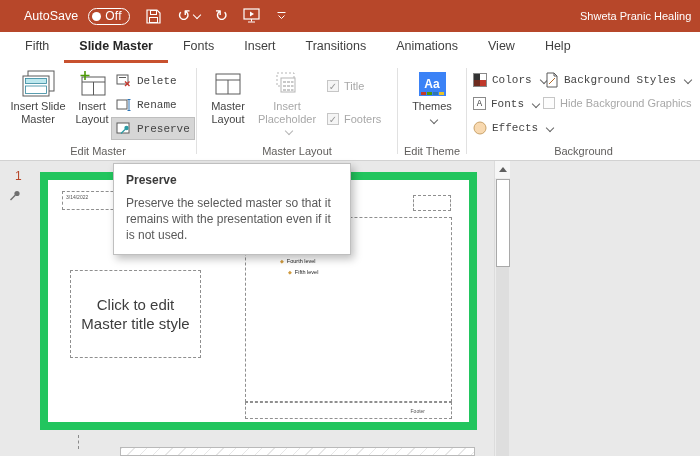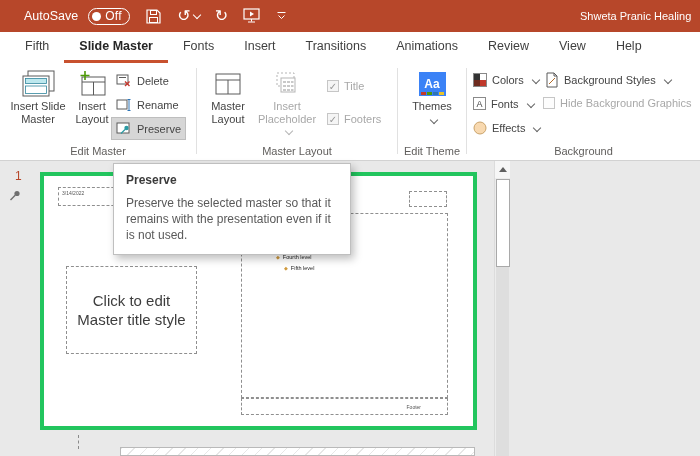--- a/index.html
+++ b/index.html
@@ -35,21 +35,21 @@
   .grp-label{position:absolute;bottom:3px;left:0;right:0;text-align:center;font-size:11px;color:#605e5c;}
   .gdiv{position:absolute;top:5px;width:1px;height:86px;background:#e1e1e1;}
 
   .bigbtn{position:absolute;display:flex;flex-direction:column;align-items:center;
           font-size:11px;color:#444;cursor:pointer;text-align:center;}
   .bigbtn .ic{height:32px;display:flex;align-items:center;justify-content:center;}
   .bigbtn .ln{line-height:13px;}
   .bigbtn.disabled{color:#a8a8a8;cursor:default;}
 
   .smallrow{position:absolute;display:flex;align-items:center;gap:5px;font-size:11px;color:#444;
-            height:21px;padding:0 4px;cursor:pointer;}
+            height:21px;padding:0 4px;cursor:pointer;font-family:Liberation Mono, monospace;}
   .smallrow.highlight{background:#d6d6d6;outline:1px solid #bebebe;}
 
   .chev{display:inline-block;width:5px;height:5px;border-right:1px solid #666;
         border-bottom:1px solid #666;transform:rotate(45deg);margin-left:4px;vertical-align:2px;}
   .chev.dis{border-color:#b5b5b5;}
 
   .cbrow{position:absolute;display:flex;align-items:center;gap:5px;font-size:11px;color:#a8a8a8;height:16px;}
   .cb{width:12px;height:12px;border:1px solid #c6c6c6;background:#f5f5f5;display:flex;
       align-items:center;justify-content:center;font-size:10px;color:#979797;box-sizing:border-box;}
   .cb.empty{background:#fdfdfd;}
@@ -60,21 +60,21 @@
   .themes-ic .strip i{flex:1;}
   .fonts-ic{width:13px;height:13px;border:1px solid #8a8a8a;display:flex;align-items:center;
             justify-content:center;font-size:9px;color:#444;background:#fff;box-sizing:border-box;}
 
   
   .content{position:absolute;left:0;top:161px;width:700px;height:295px;background:#e9e9e9;}
   .slide-num{position:absolute;left:15px;top:8px;font-size:12px;color:#b7472a;}
   .pin{position:absolute;left:8px;top:28px;}
 
   .master-slide{position:absolute;left:40px;top:11px;width:437px;height:258px;background:#fff;
-                border:4px solid #22c55e;box-sizing:border-box;cursor:pointer;}
+                border:8px solid #22c55e;box-sizing:border-box;cursor:pointer;}
   .ph{position:absolute;border:1px dashed #8f8f8f;box-sizing:border-box;background:#fff;}
   .ph-date{left:14px;top:11px;width:66px;height:19px;font-size:5px;color:#555;padding:2px 0 0 3px;}
   .ph-topright{left:365px;top:15px;width:38px;height:16px;font-size:5px;color:#555;text-align:right;padding:2px 3px 0 0;}
   .ph-content{left:197px;top:37px;width:207px;height:185px;padding:3px 4px;font-size:5.5px;color:#222;}
   .lvl{display:flex;align-items:center;}
   .lvl0{font-weight:bold;font-size:7px;margin-top:1px;}
   .lvl1{margin-top:6px;padding-left:14px;}
   .lvl2{margin-top:5px;padding-left:22px;}
   .lvl3{margin-top:6px;padding-left:30px;}
   .lvl4{margin-top:5px;padding-left:38px;}
@@ -148,21 +148,20 @@
     <span class="doc-title">Shweta Pranic Healing</span>
   </div>
 
   <div class="tabbar">
     <span class="tab">Fifth</span>
     <span class="tab active">Slide Master</span>
     <span class="tab">Fonts</span>
     <span class="tab">Insert</span>
     <span class="tab">Transitions</span>
     <span class="tab">Animations</span>
-    <span class="tab">Review</span>
     <span class="tab">View</span>
     <span class="tab">Help</span>
   </div>
 
   <div class="ribbon">
 
     <div class="group" style="left:0;width:196px;">
       <div class="bigbtn" style="left:6px;top:5px;width:64px;">
         <span class="ic">
           <svg width="34" height="30" viewBox="0 0 34 30">

